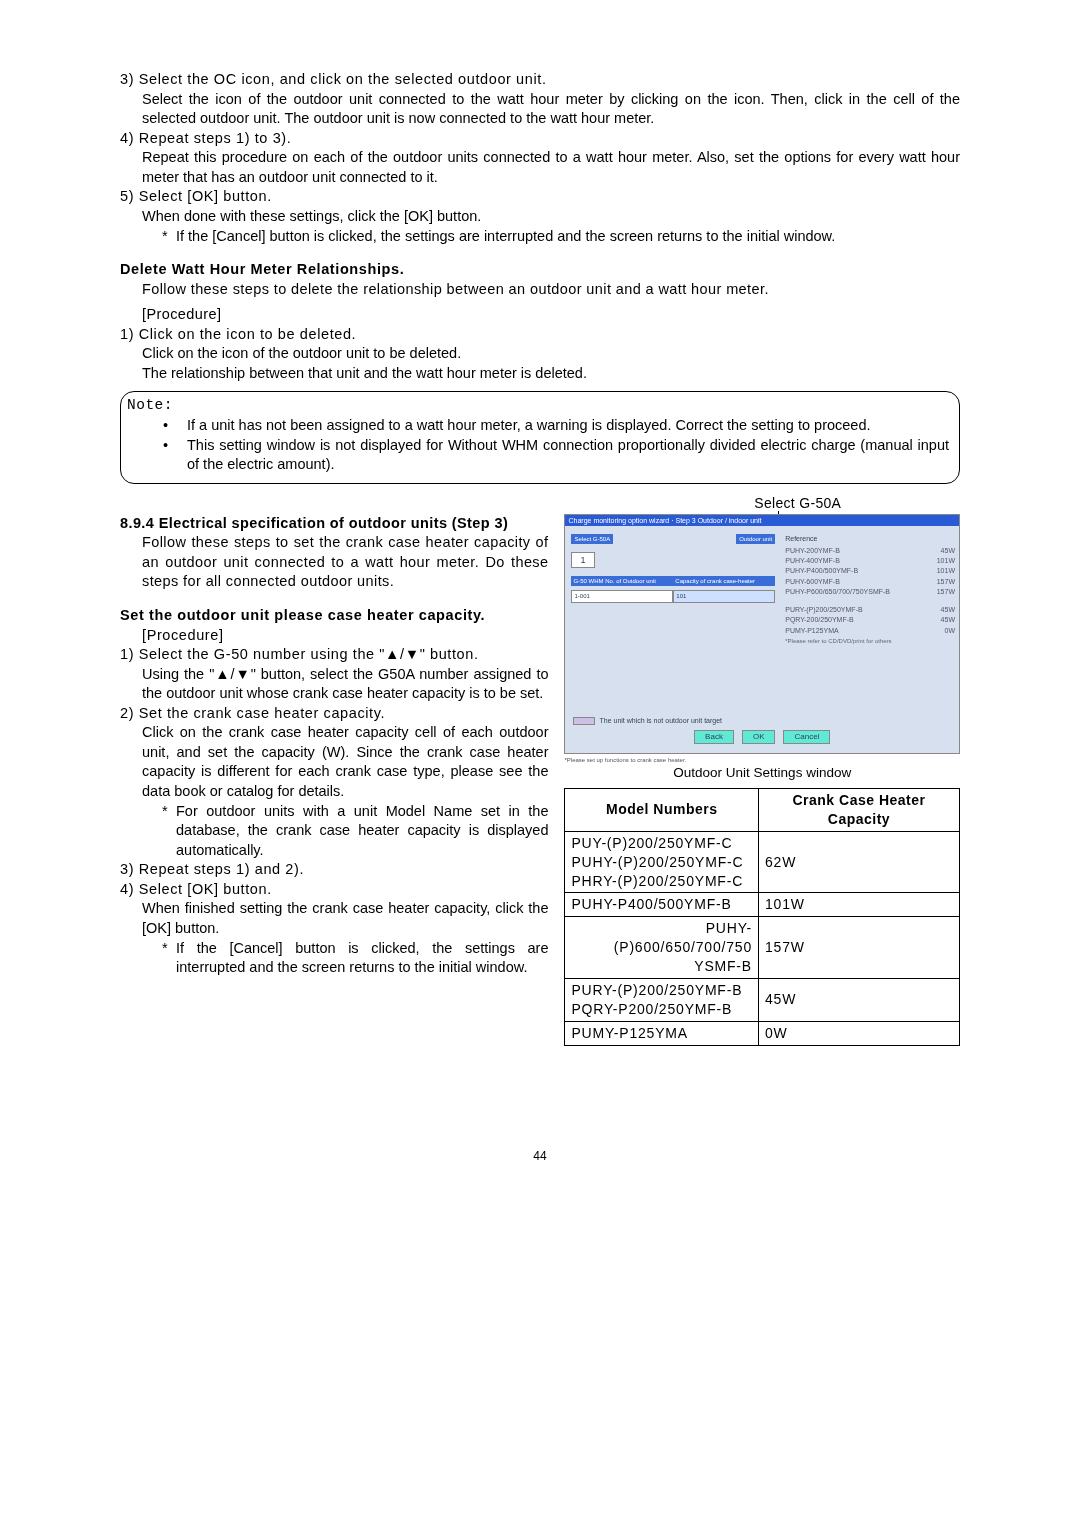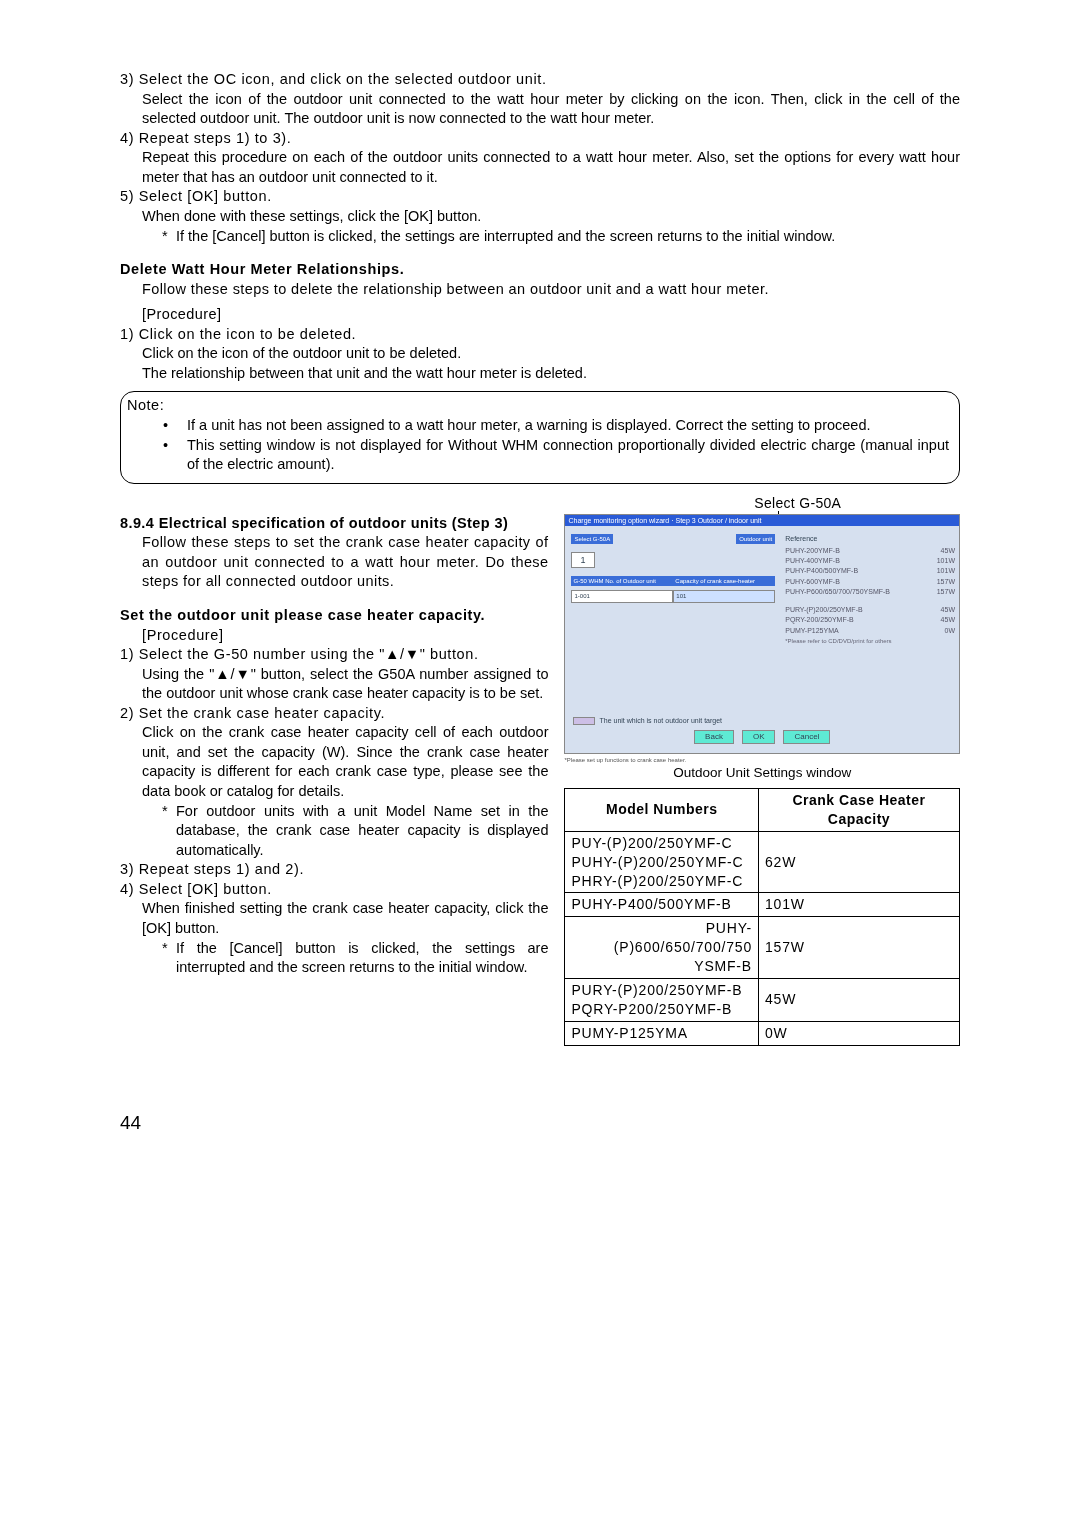--- a/index.html
+++ b/index.html
@@ -36,21 +36,21 @@
     margin-left: 22px;
     letter-spacing: 0.4px;
   }
   .note-box {
     border: 1px solid #000;
     border-radius: 14px;
     padding: 4px 10px 8px 0;
     margin-top: 8px;
     font-size: 14.5px;
   }
-  .note-label { margin-left: 6px; letter-spacing: 0.5px; }
+  .note-label { margin-left: 6px; letter-spacing: 0.5px; font-family: Liberation Mono, monospace; }
   .note-li { display:flex; margin-left:42px; text-align:justify;}
   .note-li .bullet{ width: 24px; flex:none; }
   .note-li .txt{ flex:1; }
   .two-col {
     display: flex;
     gap: 16px;
     margin-top: 30px;
     align-items: flex-start;
   }
   .left-col { flex: 1 1 52%; }
@@ -116,22 +116,23 @@
     vertical-align: middle;
   }
   table.cap-table th{
     font-weight: bold;
     letter-spacing: 0.5px;
     text-align: center;
   }
   .mn-cell{letter-spacing:0.8px;}
   .cap-cell{letter-spacing:0.8px;}
   .page-num{
-    margin-top:64px;
-    font-size:19px;
+    text-align:center;
+    margin-top:102px;
+    font-size:12px;
   }
   .spacer{height:6px;}
 </style>
 </head>
 <body>
 
 <div class="step-head">3) Select the OC icon, and click on the selected outdoor unit.</div>
 <div class="step-body">Select the icon of the outdoor unit connected to the watt hour meter by clicking on the icon. Then, click in the cell of the selected outdoor unit. The outdoor unit is now connected to the watt hour meter.</div>
 <div class="step-head">4) Repeat steps 1) to 3).</div>
 <div class="step-body">Repeat this procedure on each of the outdoor units connected to a watt hour meter. Also, set the options for every watt hour meter that has an outdoor unit connected to it.</div>

